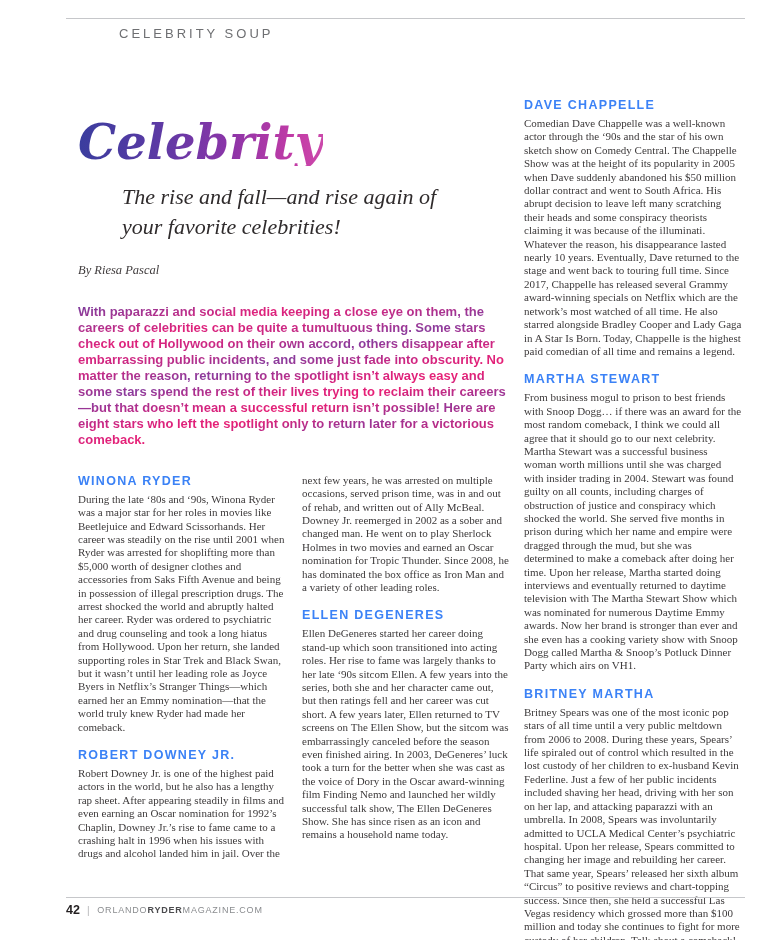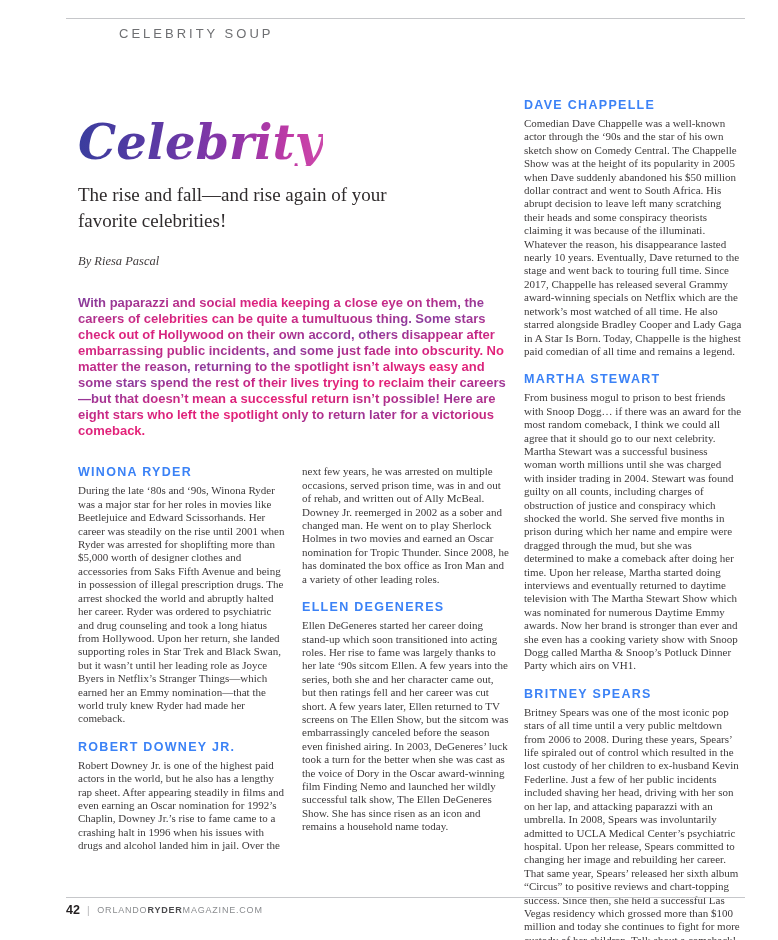--- a/index.html
+++ b/index.html
@@ -27,21 +27,21 @@
     width:fit-content;
   }
   .title-main {
     font-family:"Liberation Sans", sans-serif; font-weight:700;
     font-size:55px; line-height:0.95; letter-spacing:2px;
     color:#231f20; -webkit-text-stroke:1.6px #231f20;
     margin:-4px 0 0 20px; width:fit-content;
   }
   .subtitle {
     margin-top:16px; width:325px;
-    font-size:19px; line-height:1.38; color:#2f2b2c;
+    font-style:italic; font-size:22px; line-height:1.38; color:#2f2b2c;margin-left:44px;
   }
   .byline { margin-top:20px; font-style:italic; font-size:12.5px; color:#403c3d; }
 
   .intro {
     margin-top:26px; width:438px;
     font-family:"Liberation Sans", sans-serif; font-weight:700;
     font-size:13px; line-height:16px;
     background:linear-gradient(168deg,
       #7b3f9e 0%, #a83390 10%, #e0217b 20%, #c92884 30%, #8a3b9c 42%,
       #d4237f 55%, #e81f75 64%, #9a3595 76%, #c9277f 88%, #8a3b9c 100%);
@@ -101,21 +101,21 @@
         <p class="body-text">Ellen DeGeneres started her career doing stand-up which soon transitioned into acting roles. Her rise to fame was largely thanks to her late ‘90s sitcom Ellen. A few years into the series, both she and her character came out, but then ratings fell and her career was cut short. A few years later, Ellen returned to TV screens on The Ellen Show, but the sitcom was embarrassingly canceled before the season even finished airing. In 2003, DeGeneres’ luck took a turn for the better when she was cast as the voice of Dory in the Oscar award-winning film Finding Nemo and launched her wildly successful talk show, The Ellen DeGeneres Show. She has since risen as an icon and remains a household name today.</p>
       </div>
     </div>
   </div>
 
   <div class="col3">
     <div class="sec-heading first">DAVE CHAPPELLE</div>
     <p class="body-text">Comedian Dave Chappelle was a well-known actor through the ‘90s and the star of his own sketch show on Comedy Central. The Chappelle Show was at the height of its popularity in 2005 when Dave suddenly abandoned his $50 million dollar contract and went to South Africa. His abrupt decision to leave left many scratching their heads and some conspiracy theorists claiming it was because of the illuminati. Whatever the reason, his disappearance lasted nearly 10 years. Eventually, Dave returned to the stage and went back to touring full time. Since 2017, Chappelle has released several Grammy award-winning specials on Netflix which are the network’s most watched of all time. He also starred alongside Bradley Cooper and Lady Gaga in A Star Is Born. Today, Chappelle is the highest paid comedian of all time and remains a legend.</p>
     <div class="sec-heading">MARTHA STEWART</div>
     <p class="body-text">From business mogul to prison to best friends with Snoop Dogg… if there was an award for the most random comeback, I think we could all agree that it should go to our next celebrity. Martha Stewart was a successful business woman worth millions until she was charged with insider trading in 2004. Stewart was found guilty on all counts, including charges of obstruction of justice and conspiracy which shocked the world. She served five months in prison during which her name and empire were dragged through the mud, but she was determined to make a comeback after doing her time. Upon her release, Martha started doing interviews and eventually returned to daytime television with The Martha Stewart Show which was nominated for numerous Daytime Emmy awards. Now her brand is stronger than ever and she even has a cooking variety show with Snoop Dogg called Martha &amp; Snoop’s Potluck Dinner Party which airs on VH1.</p>
-    <div class="sec-heading">BRITNEY SPEARS</div>
+    <div class="sec-heading">BRITNEY MARTHA</div>
     <p class="body-text">Britney Spears was one of the most iconic pop stars of all time until a very public meltdown from 2006 to 2008. During these years, Spears’ life spiraled out of control which resulted in the lost custody of her children to ex-husband Kevin Federline. Just a few of her public incidents included shaving her head, driving with her son on her lap, and attacking paparazzi with an umbrella. In 2008, Spears was involuntarily admitted to UCLA Medical Center’s psychiatric hospital. Upon her release, Spears committed to changing her image and rebuilding her career. That same year, Spears’ released her sixth album “Circus” to positive reviews and chart-topping success. Since then, she held a successful Las Vegas residency which grossed more than $100 million and today she continues to fight for more custody of her children. Talk about a comeback!</p>
   </div>
 
   <div class="rule bottom"></div>
 
   <div class="footer">
     <span class="page-num">42</span>
     <span class="pipe">|</span>
     <span>ORLANDO</span>
     <span class="site-bold">RYDER</span>

